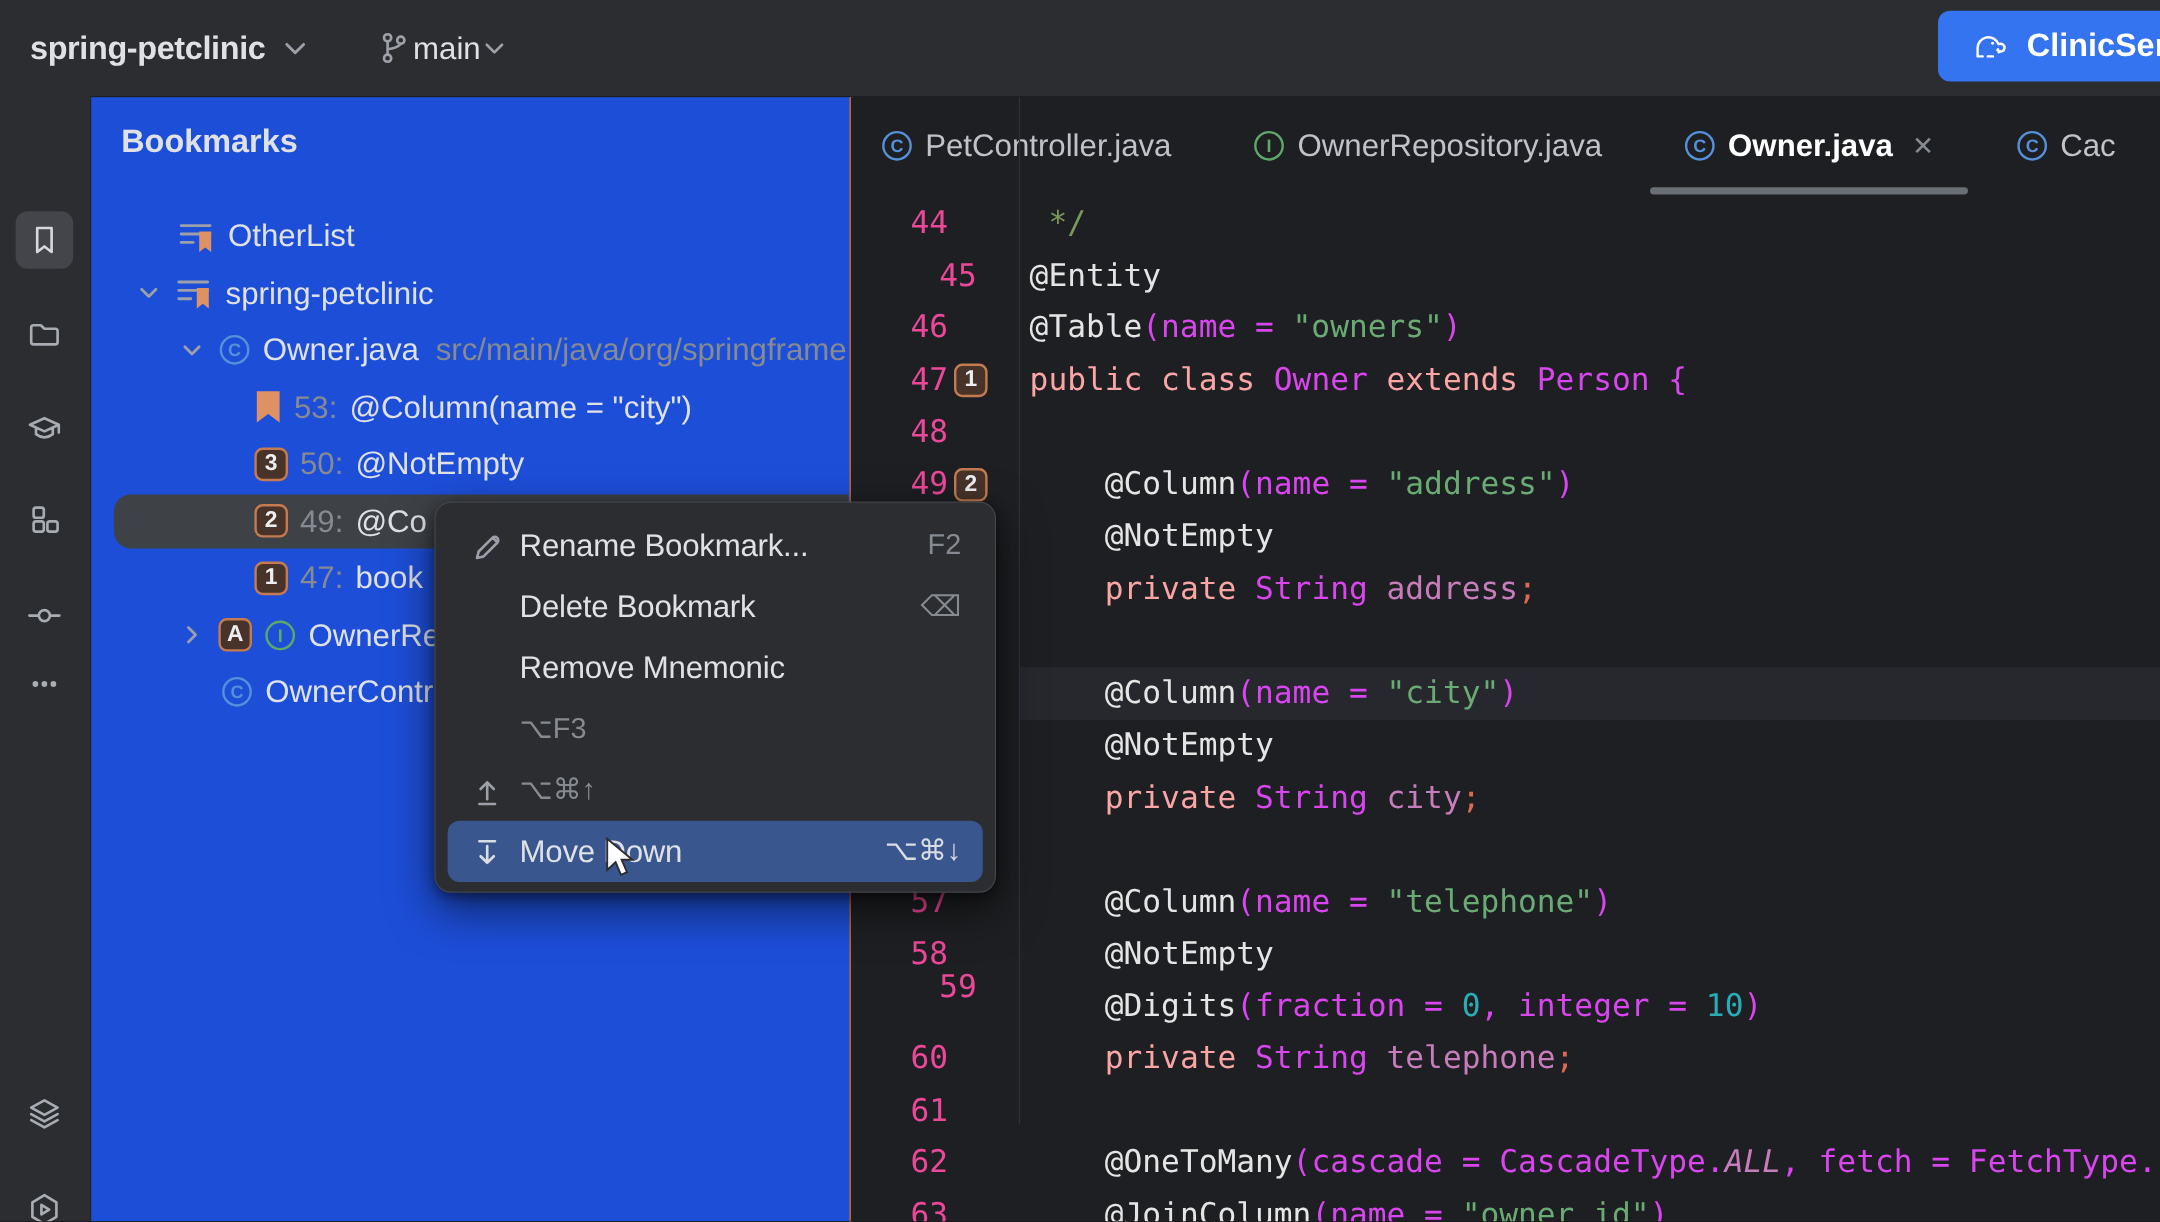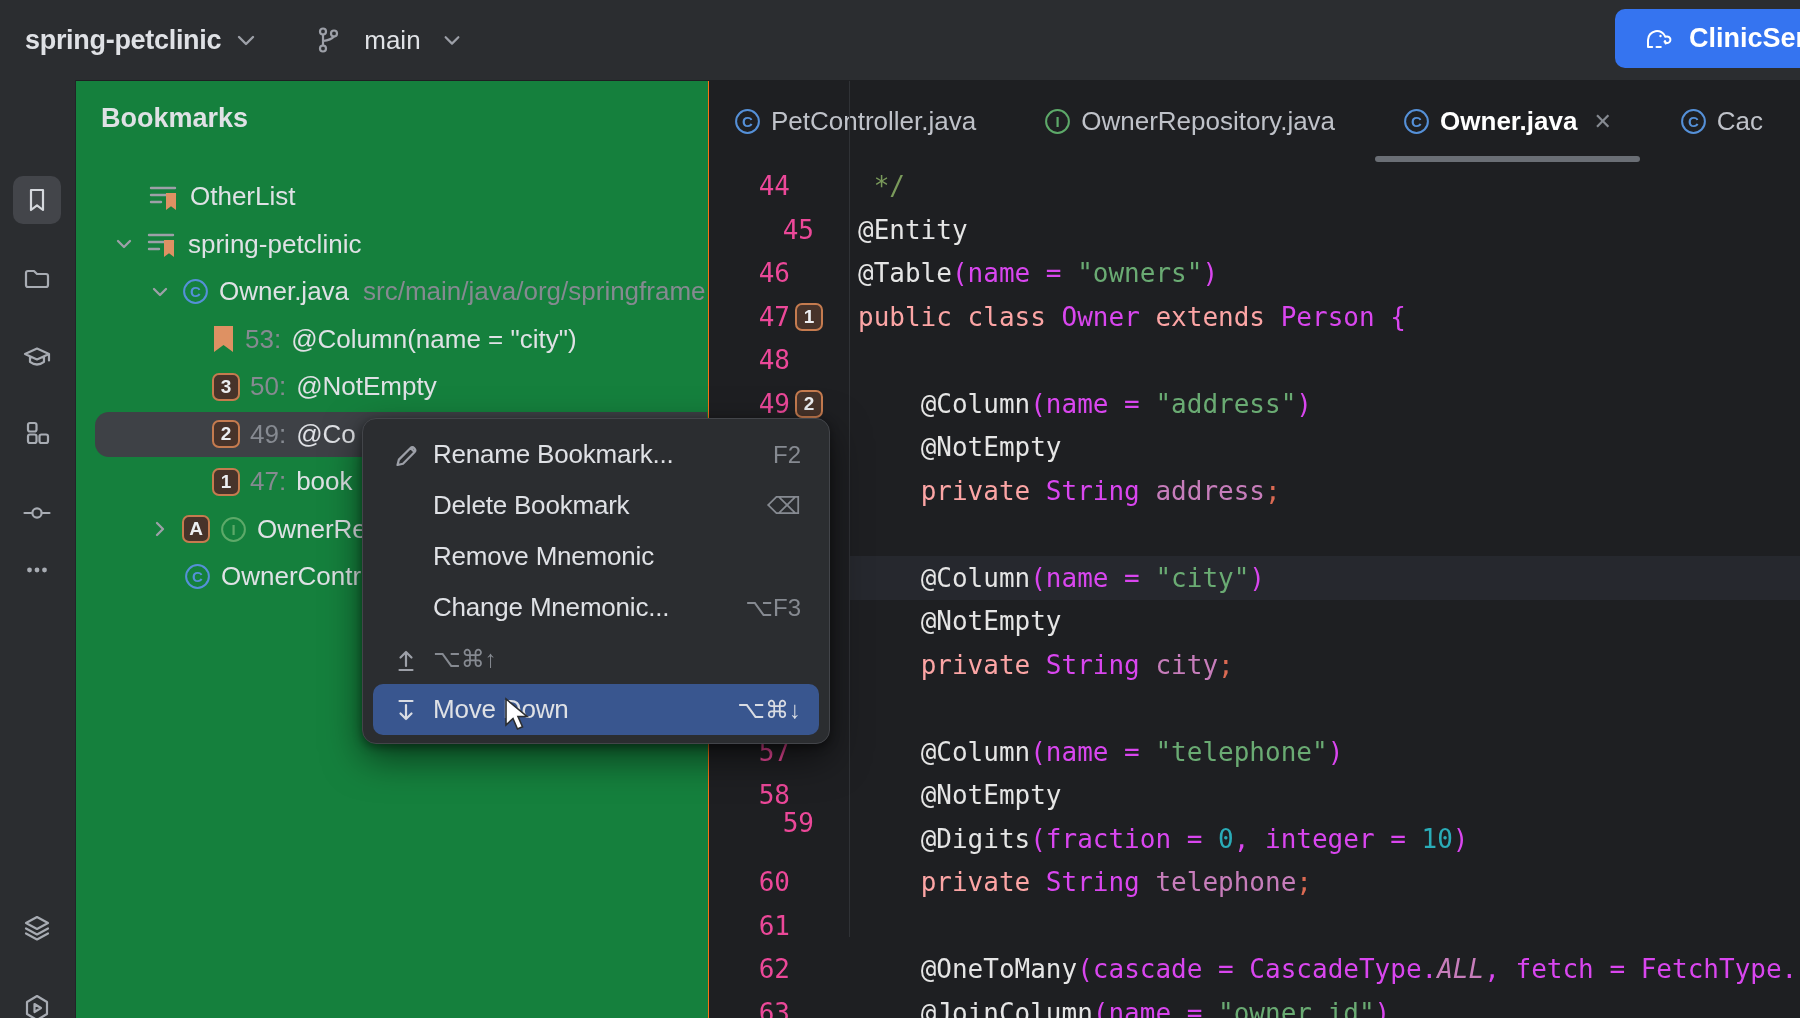--- a/index.html
+++ b/index.html
@@ -6,36 +6,36 @@
   .app{position:relative;width:1800px;height:1018px;overflow:hidden;
        font-family:"Liberation Sans","DejaVu Sans",sans-serif;
        background:#1e1f22;color:#dfe1e5;-webkit-font-smoothing:antialiased;}
   svg{display:block;}
 
   
   .topbar{position:absolute;left:0;top:0;width:1800px;height:80px;background:#2b2d30;
           border-bottom:1px solid #1e1f22;display:flex;align-items:center;}
   .proj-sel{display:flex;align-items:center;gap:14px;margin-left:25px;cursor:default;}
   .proj-name{font-size:27px;font-weight:700;letter-spacing:-.3px;color:#dfe1e5;}
-  .branch-sel{display:flex;align-items:center;gap:21px;margin-left:56px;}
+  .branch-sel{display:flex;align-items:center;gap:1px;margin-left:56px;}
   .branch-name{font-size:26px;color:#dfe1e5;}
   .run-btn{position:absolute;left:1615px;top:9px;width:210px;height:59px;background:#3574f0;
            border-radius:10px;display:flex;align-items:center;gap:14px;padding-left:24px;
            box-sizing:border-box;}
   .run-btn .lbl{font-size:27px;font-weight:700;color:#fff;white-space:nowrap;}
 
   
   .stripe{position:absolute;left:0;top:80px;width:75px;height:938px;background:#2b2d30;
           border-right:1px solid #222427;}
   .stripe-btn{position:absolute;left:22px;width:30px;height:30px;color:#a8acb3;}
   .stripe-btn.sel-bg{left:13px;width:48px;height:48px;background:#43454a;border-radius:10px;
           display:flex;align-items:center;justify-content:center;color:#d5d8dd;}
 
   
-  .panel{position:absolute;left:76px;top:81px;width:632px;height:937px;background:#15803d;
+  .panel{position:absolute;left:76px;top:81px;width:632px;height:937px;background:#1d4ed8;
          border-right:3px solid #f97316;overflow:hidden;}
   .panel-title{position:absolute;left:25px;top:22px;font-size:27px;font-weight:700;color:#dfe1e5;}
   .trow{position:absolute;left:0;width:632px;height:47px;display:flex;align-items:center;
         gap:10px;white-space:nowrap;overflow:hidden;font-size:26px;color:#dfe1e5;box-sizing:border-box;}
   .trow .pre{color:#868a91;}
   .trow .path{color:#868a91;margin-left:4px;}
   .trow.selected::before{content:"";position:absolute;left:20px;right:-28px;top:1px;bottom:1px;
         background:#3e4146;border-radius:14px;}
   .trow>*{position:relative;z-index:1;flex:0 0 auto;}
   .pad-list{padding-left:73px;}  .pad-proj{padding-left:37px;}
@@ -350,21 +350,20 @@
         <span class="mlbl">Delete Bookmark</span>
         <span class="msc">⌫</span>
       </div>
       <div class="mitem">
         <span class="mic"></span>
         <span class="mlbl">Remove Mnemonic</span>
         <span class="msc"></span>
       </div>
       <div class="mitem">
         <span class="mic"></span>
-        <span class="mlbl">Change Mnemonic...</span>
         <span class="msc">⌥F3</span>
       </div>
       <div class="mitem">
         <span class="mic">
           <svg width="30" height="30" viewBox="0 0 30 30" fill="none" stroke="currentColor" stroke-width="2.2" stroke-linecap="round" stroke-linejoin="round">
             <path d="M15 21 V7 M9.5 12.5 15 7 l5.5 5.5 M8.5 25 h13"></path>
           </svg>
         </span>
         <span class="msc">⌥⌘↑</span>
       </div>

